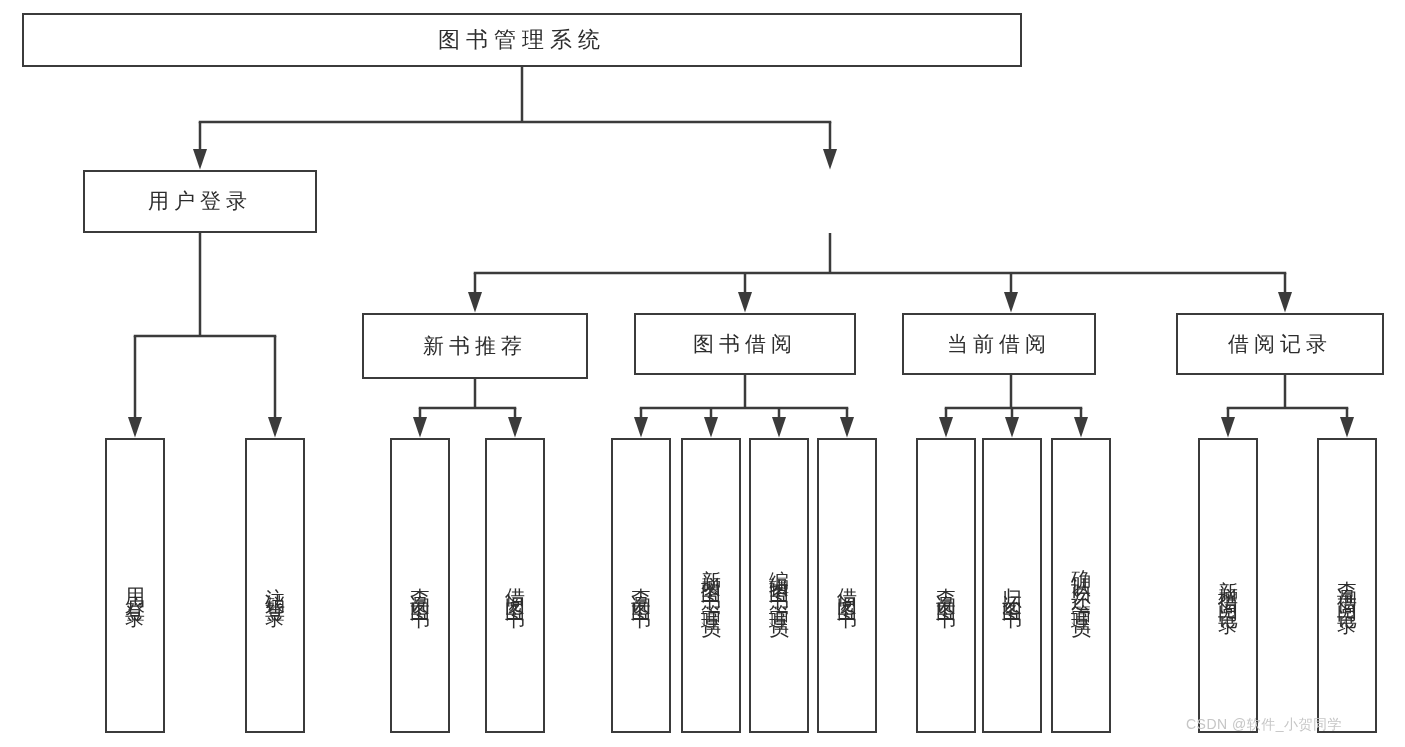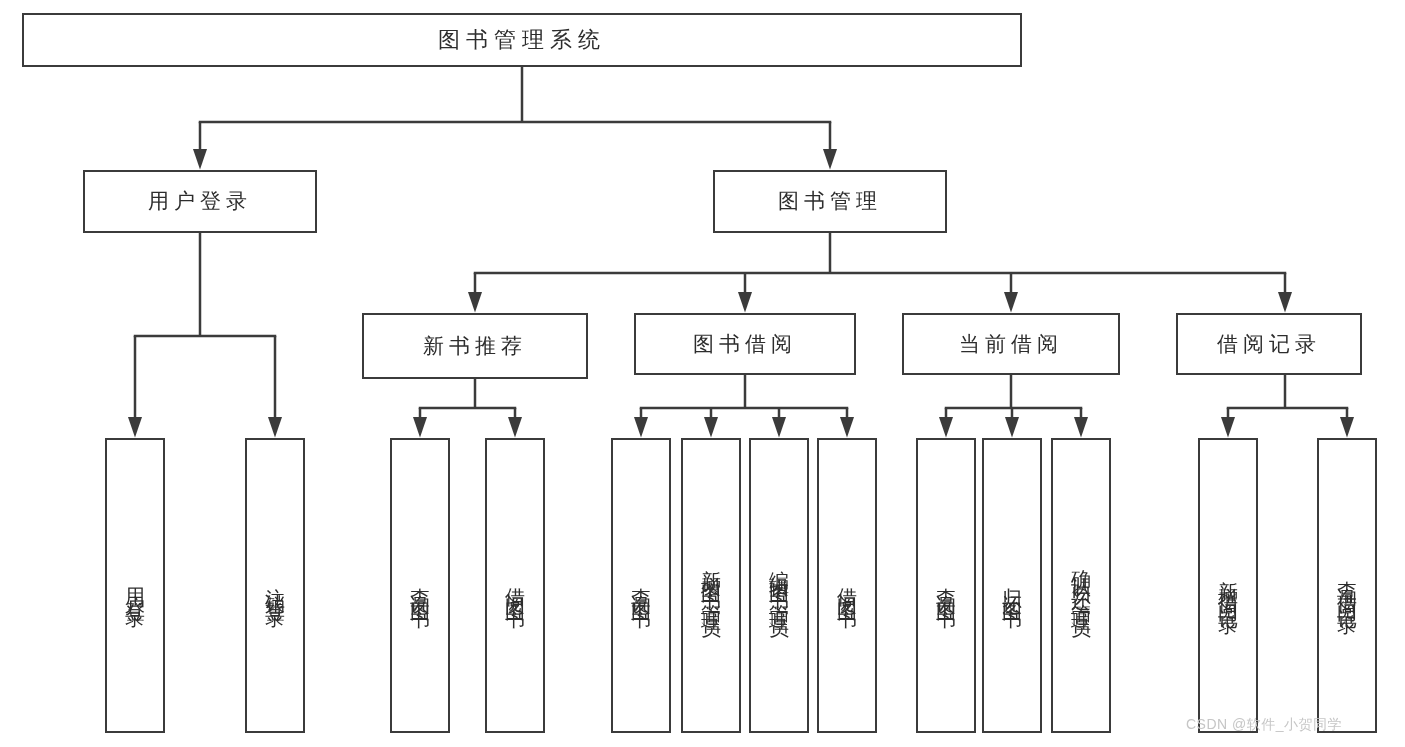--- a/index.html
+++ b/index.html
@@ -117,26 +117,25 @@
       <polygon points="1005,417 1019,417 1012,437.5"></polygon>
       <polygon points="1074,417 1088,417 1081,437.5"></polygon>
       <polygon points="1221,417 1235,417 1228,437.5"></polygon>
       <polygon points="1340,417 1354,417 1347,437.5"></polygon>
     </g>
   </svg>
 
   <div class="box h1" style="left:22px; top:13px; width:1000px; height:54px;">图书管理系统</div>
 
   <div class="box h2" style="left:83px; top:170px; width:234px; height:63px;">用户登录</div>
-  <div class="box h2" style="left:713px; top:170px; width:234px; height:63px;">图书管理</div>
 
   <div class="box h2" style="left:362px; top:313px; width:226px; height:66px;">新书推荐</div>
   <div class="box h2" style="left:634px; top:313px; width:222px; height:62px;">图书借阅</div>
-  <div class="box h2" style="left:902px; top:313px; width:218px; height:62px;">当前借阅</div>
-  <div class="box h2" style="left:1176px; top:313px; width:186px; height:62px;">借阅记录</div>
+  <div class="box h2" style="left:902px; top:313px; width:194px; height:62px;">当前借阅</div>
+  <div class="box h2" style="left:1176px; top:313px; width:208px; height:62px;">借阅记录</div>
 
   <div class="box v" style="left:105px; top:438px; width:60px; height:295px;">用户登录</div>
   <div class="box v" style="left:245px; top:438px; width:60px; height:295px;">注销登录</div>
 
   <div class="box v" style="left:390px; top:438px; width:60px; height:295px;">查询图书</div>
   <div class="box v" style="left:485px; top:438px; width:60px; height:295px;">借阅图书</div>
 
   <div class="box v" style="left:611px; top:438px; width:60px; height:295px;">查询图书</div>
   <div class="box v" style="left:681px; top:438px; width:60px; height:295px;">新增图书（管理员）</div>
   <div class="box v" style="left:749px; top:438px; width:60px; height:295px;">编辑图书（管理员）</div>

